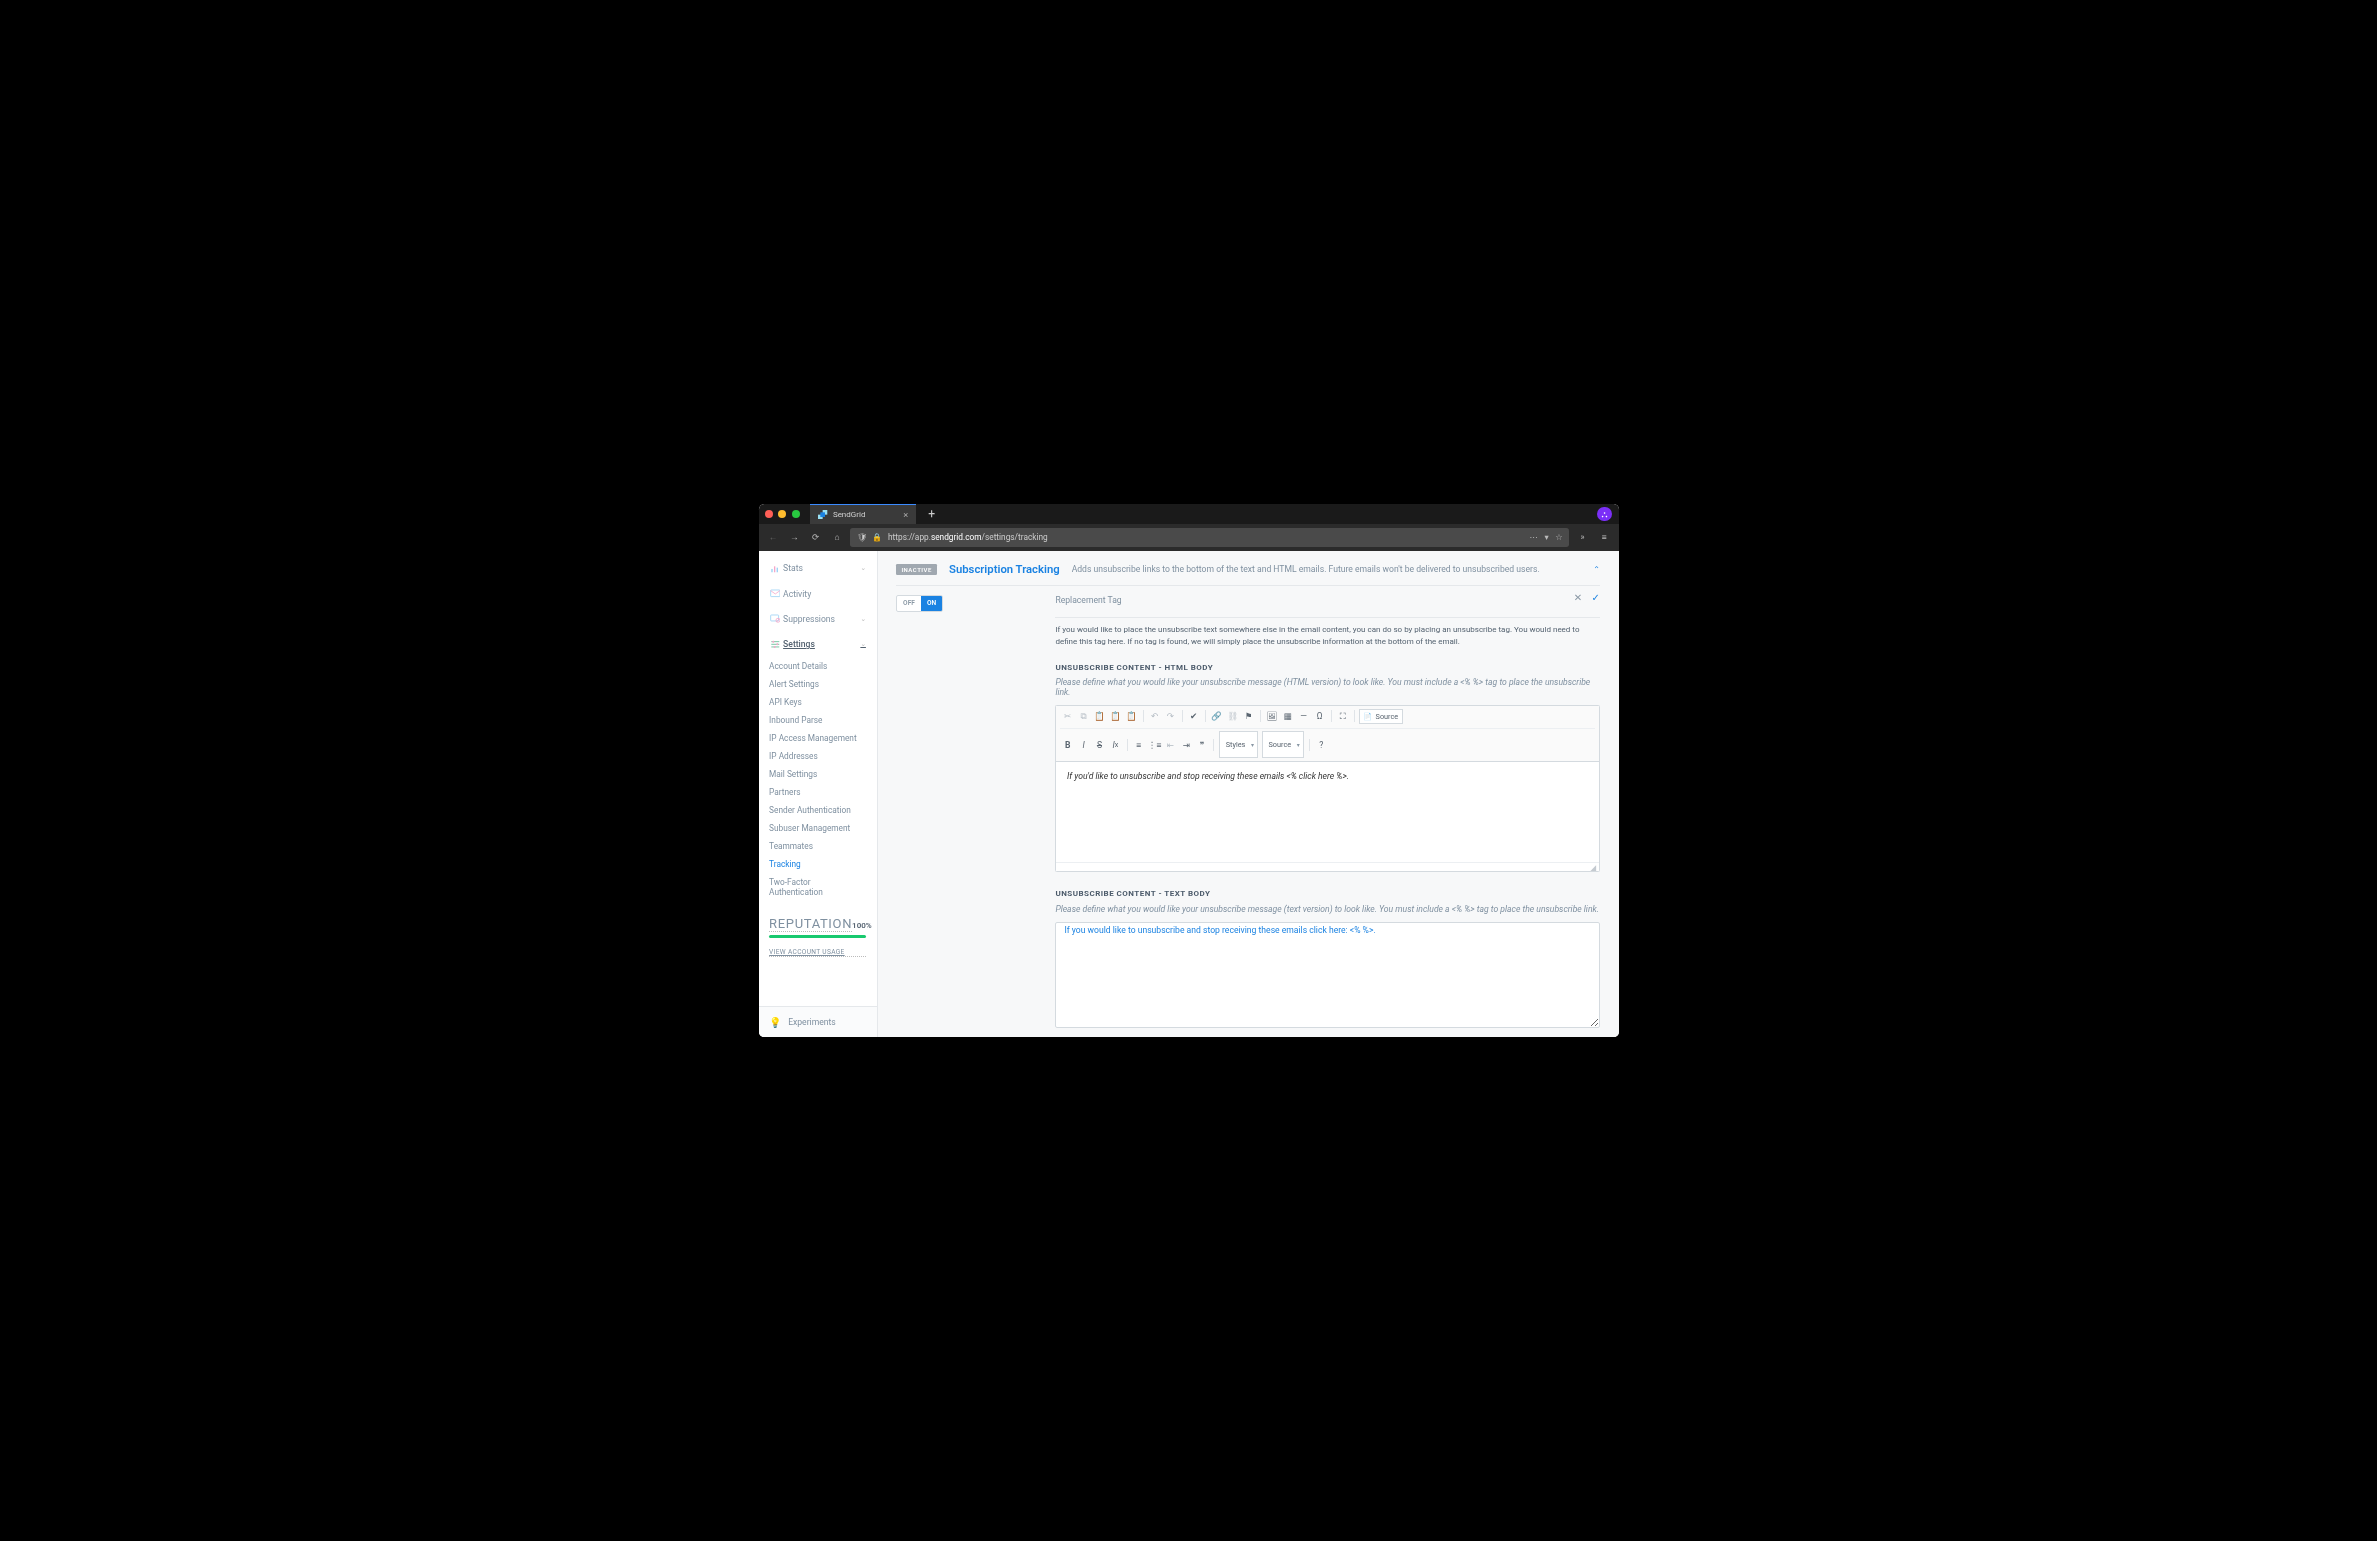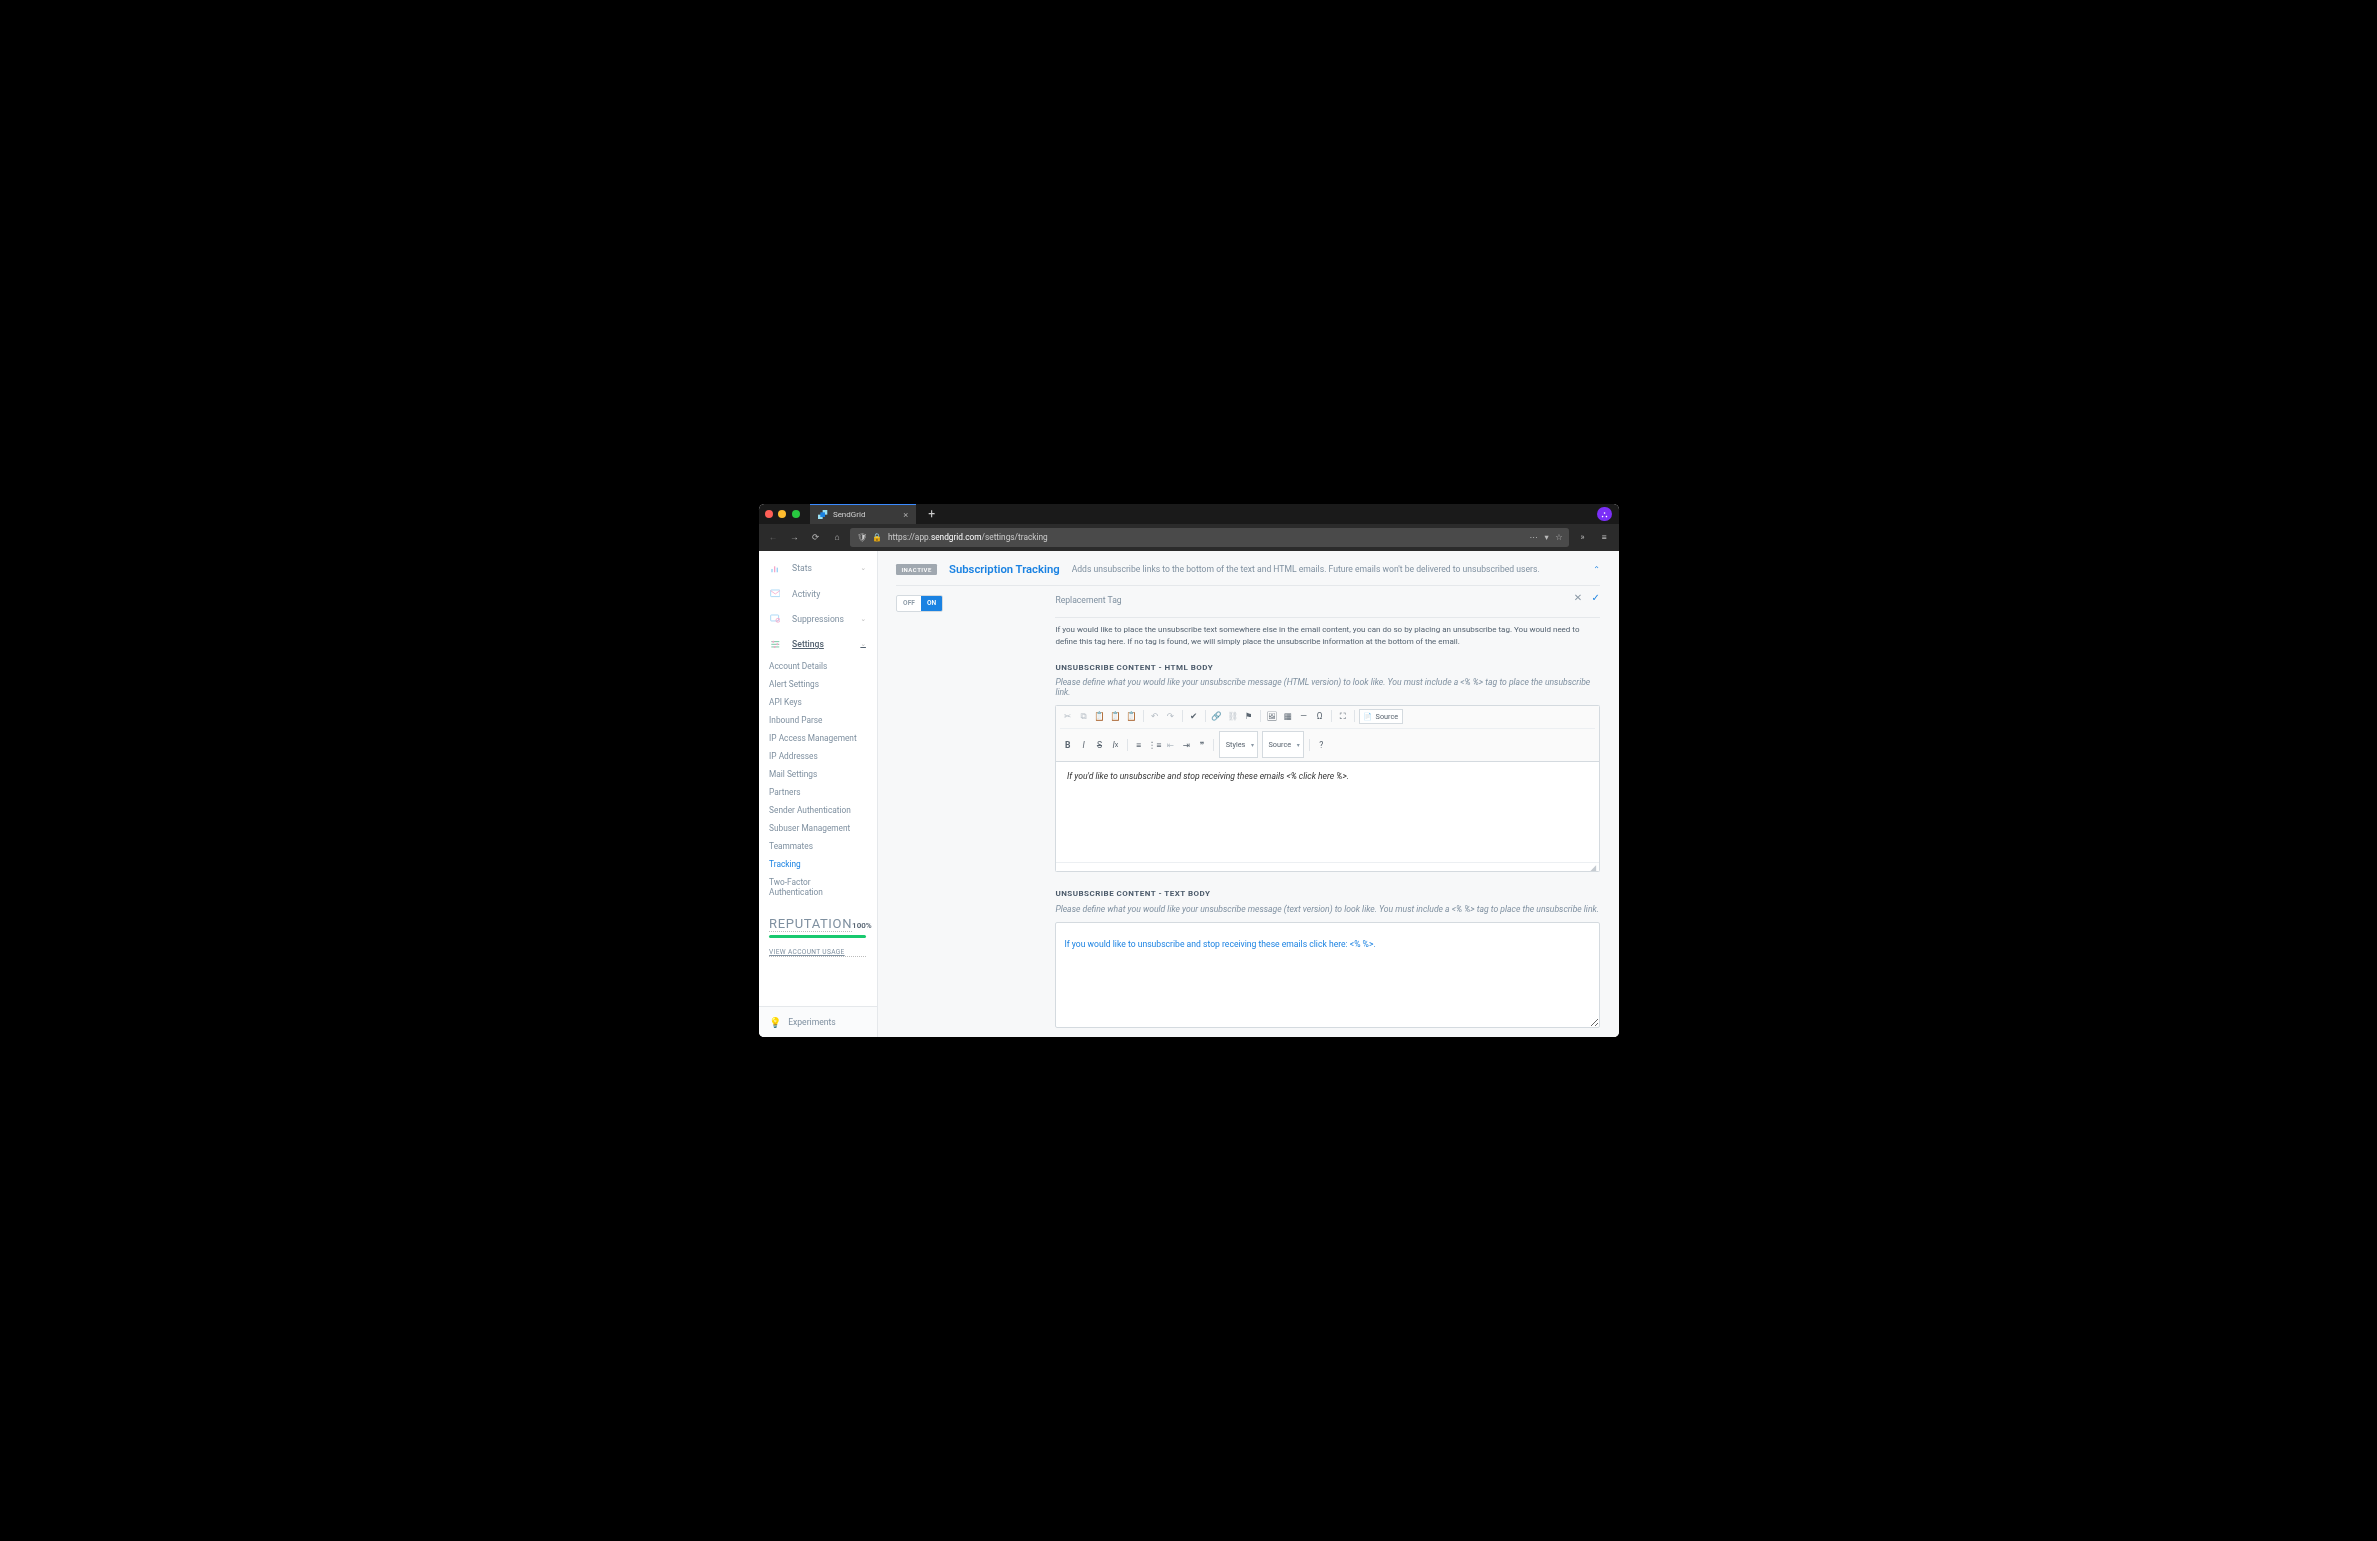--- a/index.html
+++ b/index.html
@@ -96,21 +96,21 @@
   .page{flex:1;display:flex;background:var(--page-bg);overflow:hidden;}
   .sidebar{
     width:119px;background:var(--sidebar-bg);
     border-right:0.7px solid var(--border);
     display:flex;flex-direction:column;
     font-size:8.6px;
     position:relative;
   }
   .nav{padding:5.3px 0;}
   .nav-item{
-    display:flex;align-items:center;gap:11px;
+    display:flex;align-items:center;gap:2px;
     padding:6.6px 10.6px;color:var(--muted);cursor:pointer;
     position:relative;
   }
   .nav-item .ico{width:12px;height:12px;display:flex;align-items:center;justify-content:center;}
   .nav-item .ico svg{width:10.6px;height:10.6px;}
   .nav-item .chev{margin-left:auto;color:#bbb;font-size:6.6px;}
   .nav-item.open{color:var(--muted2);font-weight:500;text-decoration:underline;}
   .subnav{padding:0 0 5.3px 0;}
   .subnav a{
     display:block;padding:4px 10.6px 4px 10.6px;
@@ -188,21 +188,21 @@
     display:inline-flex;align-items:center;gap:2.7px;
   }
   .ed-body{min-height:100px;padding:9.3px 10.6px;font-size:8.6px;color:#333;font-style:italic;}
   .ed-resize{
     height:9.3px;border-top:0.7px solid #eceff2;
     display:flex;justify-content:flex-end;padding-right:2.7px;
     color:#c4cad0;font-size:7.3px;
   }
   .textarea{
     width:100%;min-height:106px;border:0.7px solid #d4dadf;border-radius:2px;
-    padding:16px 8px;font-size:8.6px;color:var(--accent);
+    padding:2px 8px;font-size:8.6px;color:var(--accent);
     background:#fff;resize:vertical;font-family:inherit;
   }
   .spacer{height:17px;}
   .hr{height:0.7px;background:var(--border);margin:12px 0 6.6px 0;}
 </style>
 </head>
 <body>
 
 <div class="window">
 

